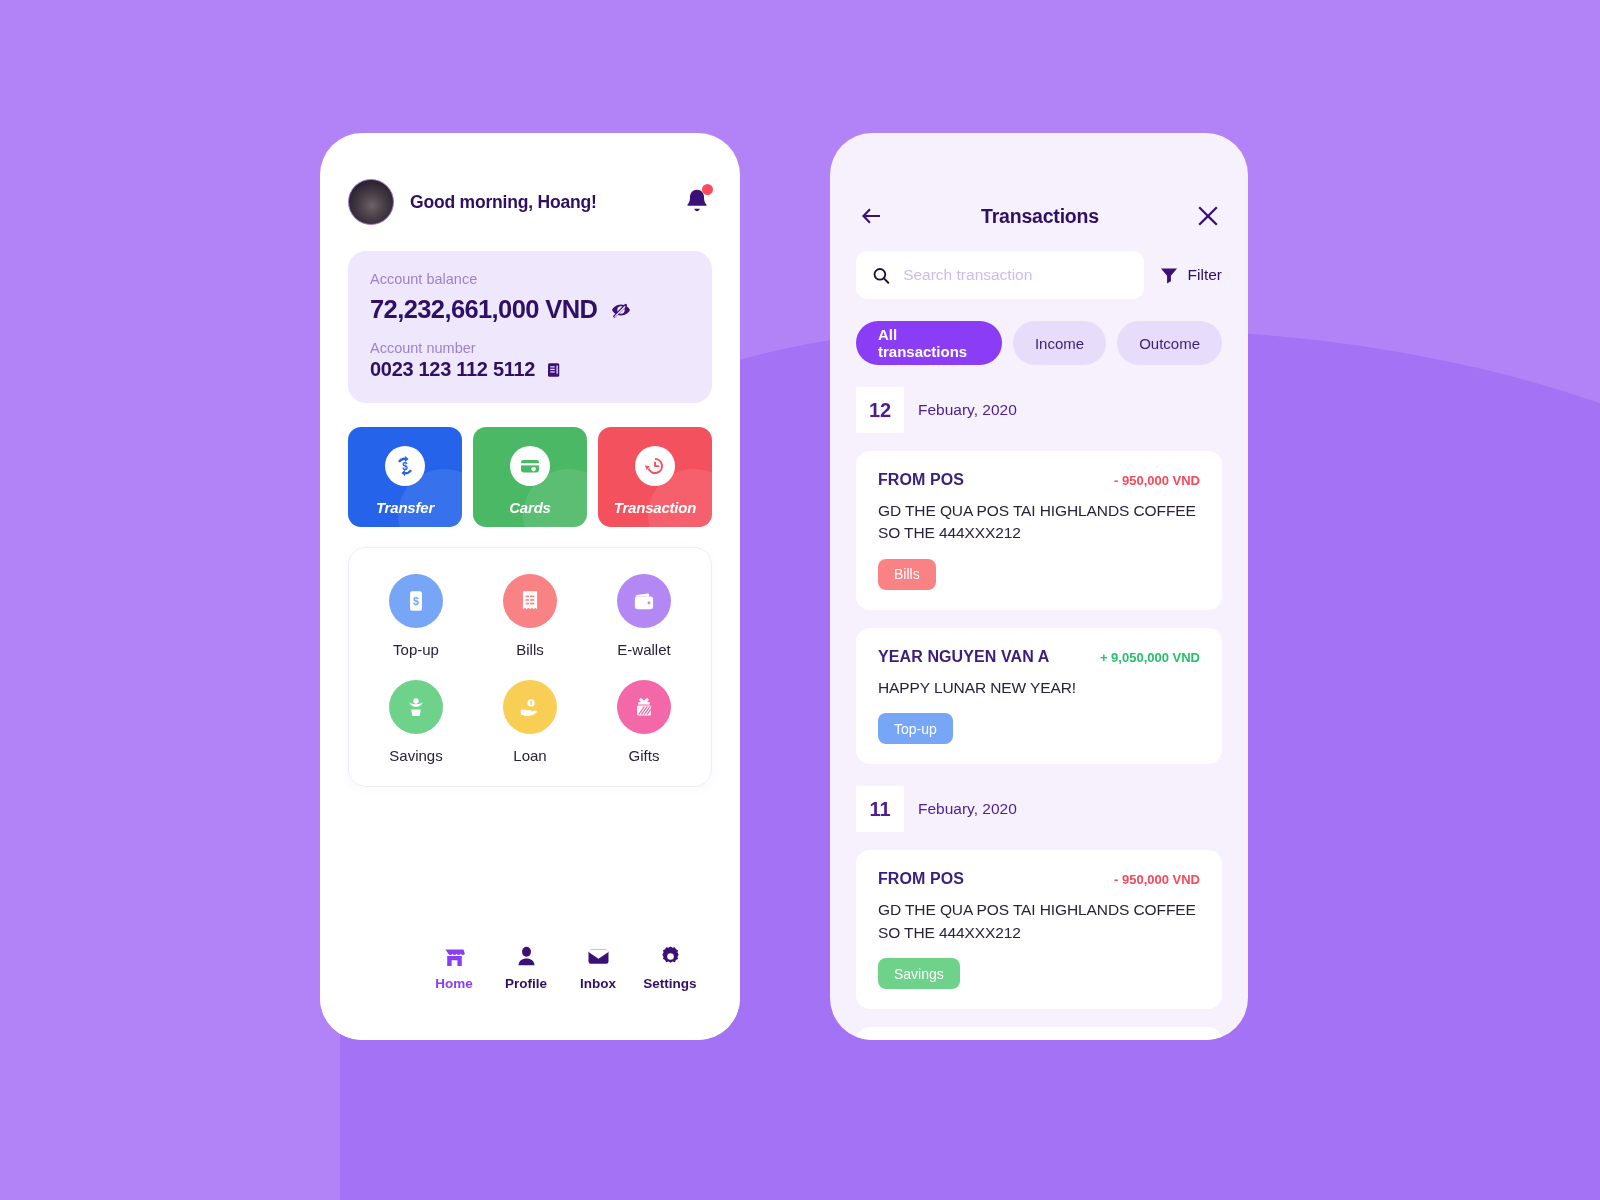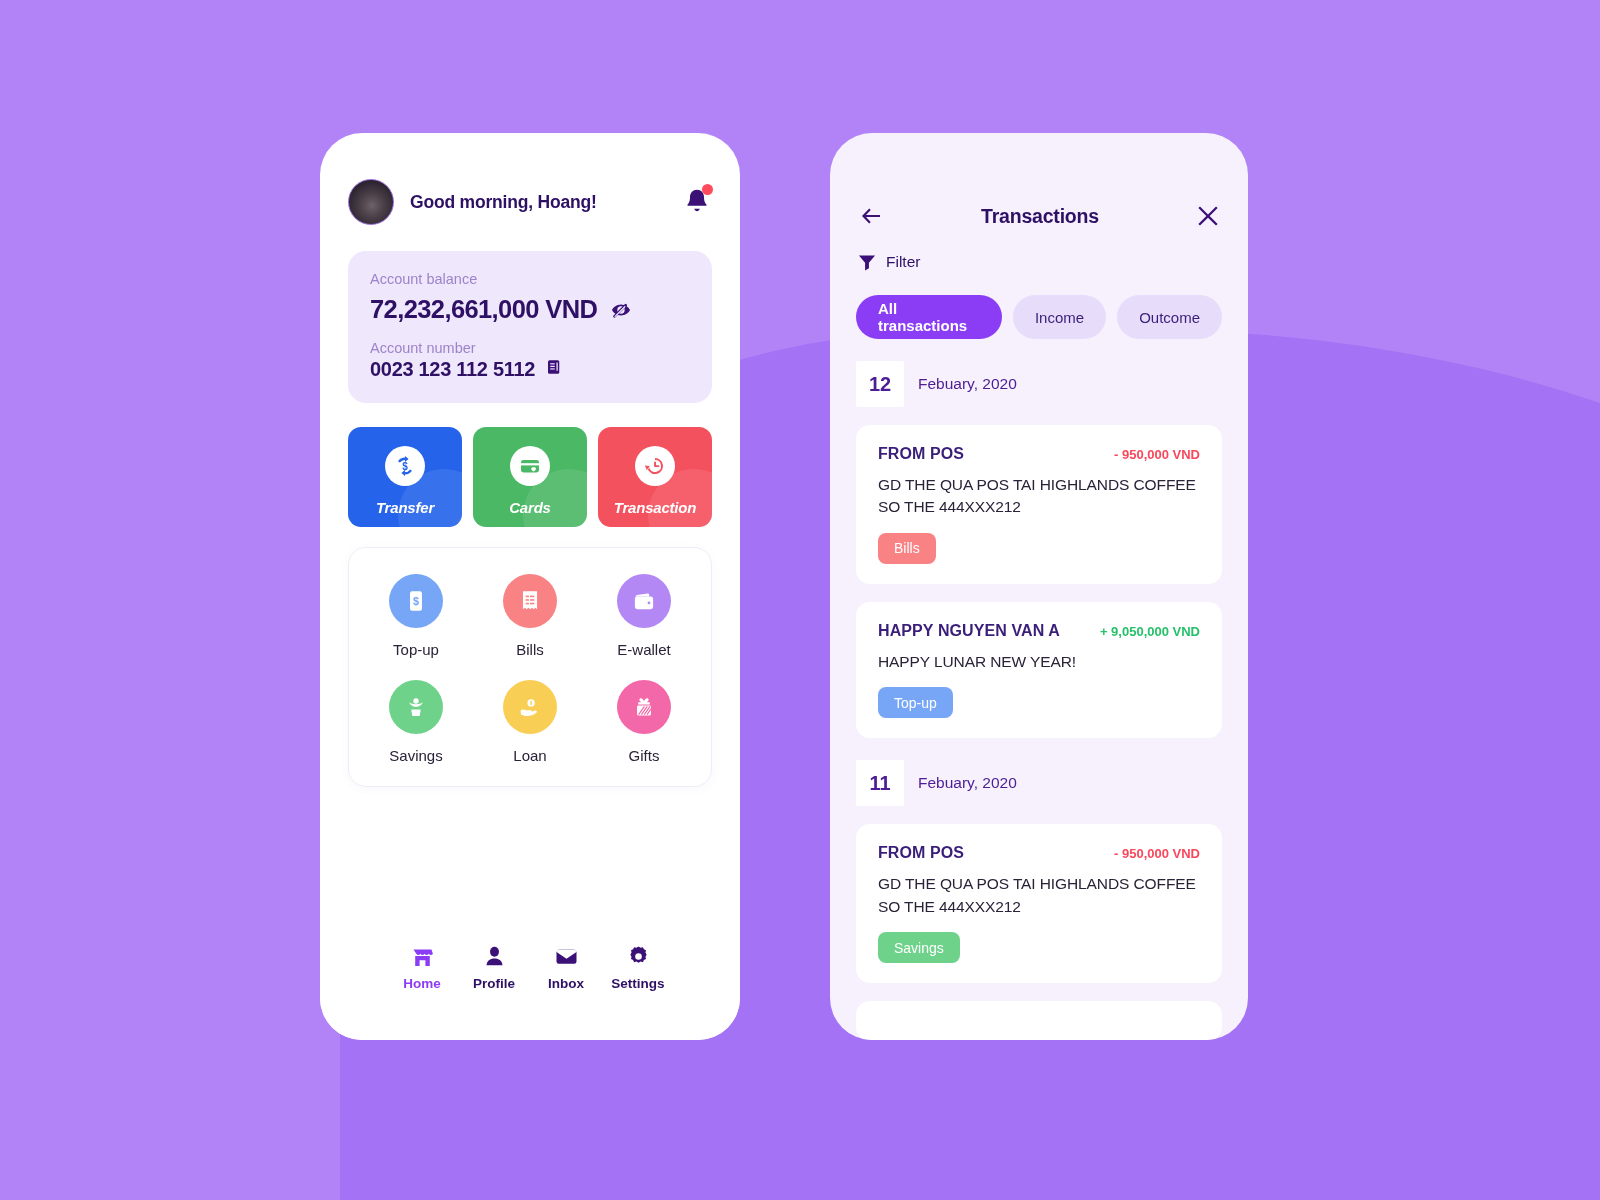--- a/index.html
+++ b/index.html
@@ -65,21 +65,21 @@
     padding:20px 22px 22px 22px;
   }
   .bal-label { font-size:14.5px; color:#9D83C9; font-weight:400; }
   .bal-amount-row {
     display:flex; align-items:center; gap:12px; margin-top:8px;
   }
   .bal-amount {
     font-size:25.5px; font-weight:700; color:#2E1065; letter-spacing:-0.6px;
   }
   .acct-label { font-size:14.5px; color:#9D83C9; margin-top:16px; }
-  .acct-row { display:flex; gap:10px; margin-top:2px; }
+  .acct-row { display:flex; align-items:center; gap:10px; margin-top:2px; }
   .acct-num { font-size:20px; font-weight:700; color:#2E1065; letter-spacing:-0.3px; }
 
   .action-row {
     display:flex; gap:11px; margin-top:24px;
   }
   .action-card {
     flex:1; height:100px; border-radius:13px;
     position:relative; overflow:hidden;
     display:flex; flex-direction:column;
     align-items:center; justify-content:flex-end;
@@ -116,21 +116,21 @@
   .svc { display:flex; flex-direction:column; align-items:center; gap:13px; }
   .svc-ic {
     width:54px; height:54px; border-radius:50%;
     display:flex; align-items:center; justify-content:center;
   }
   .svc-label { font-size:15px; color:#2A2238; font-weight:400; }
 
   .tabbar {
     position:absolute; left:0; right:0; bottom:0;
     height:106px; background:#fff;
-    display:flex; align-items:flex-start; justify-content:center;
+    display:flex; align-items:flex-start; justify-content:flex-end;
     padding:0 34px;
   }
   .tab {
     display:flex; flex-direction:column; align-items:center; gap:7px;
     padding-top:10px; width:72px;
   }
   .tab-label { font-size:13.5px; font-weight:700; color:#2E1065; }
   .tab.active .tab-label { color:#8B3DF5; }
 
   
@@ -393,20 +393,27 @@
     <svg width="30" height="24" viewBox="0 0 24 24">
       <path d="M10.2 4.6 3 12l7.2 7.4 1.5-1.5-4.7-4.8H21v-2.2H7l4.7-4.8z" fill="#3B1178"></path>
     </svg>
     <div class="tx-title">Transactions</div>
     <svg width="28" height="26" viewBox="0 0 24 24">
       <path d="M4.6 3.2 12 10.6l7.4-7.4 1.5 1.5L13.5 12l7.4 7.3-1.5 1.5L12 13.5l-7.4 7.3-1.5-1.5L10.5 12 3.1 4.7z" fill="#3B1178"></path>
     </svg>
   </div>
 
   <div class="search-row">
+    <div class="search-box">
+      <svg width="23" height="23" viewBox="0 0 24 24">
+        <circle cx="10.6" cy="10.6" r="6.4" fill="none" stroke="#1F1235" stroke-width="2.2"></circle>
+        <line x1="15.4" y1="15.4" x2="20.6" y2="20.6" stroke="#1F1235" stroke-width="2.4" stroke-linecap="round"></line>
+      </svg>
+      <input class="search-input" type="text" placeholder="Search transaction" value="" style="">
+    </div>
     <div class="filter-btn">
       <svg width="22" height="22" viewBox="0 0 24 24">
         <path d="M3.2 5h17.6l-6.7 7.9v5.9l-4.2 2.6v-8.5z" fill="#3B1178"></path>
       </svg>
       <span>Filter</span>
     </div>
   </div>
 
   <div class="chips">
     <div class="chip sel">All transactions</div>
@@ -423,21 +430,21 @@
     <div class="tx-top">
       <div class="tx-from">FROM POS</div>
       <div class="tx-amt amt-neg">- 950,000 VND</div>
     </div>
     <div class="tx-desc">GD THE QUA POS TAI HIGHLANDS COFFEE SO THE 444XXX212</div>
     <div class="tx-tag tag-bills">Bills</div>
   </div>
 
   <div class="tx-card">
     <div class="tx-top">
-      <div class="tx-from">HAPPY NGUYEN VAN A</div>
+      <div class="tx-from">YEAR NGUYEN VAN A</div>
       <div class="tx-amt amt-pos">+ 9,050,000 VND</div>
     </div>
     <div class="tx-desc">HAPPY LUNAR NEW YEAR!</div>
     <div class="tx-tag tag-topup">Top-up</div>
   </div>
 
   <div class="date-row">
     <div class="date-badge">11</div>
     <div class="date-text">Febuary, 2020</div>
   </div>

